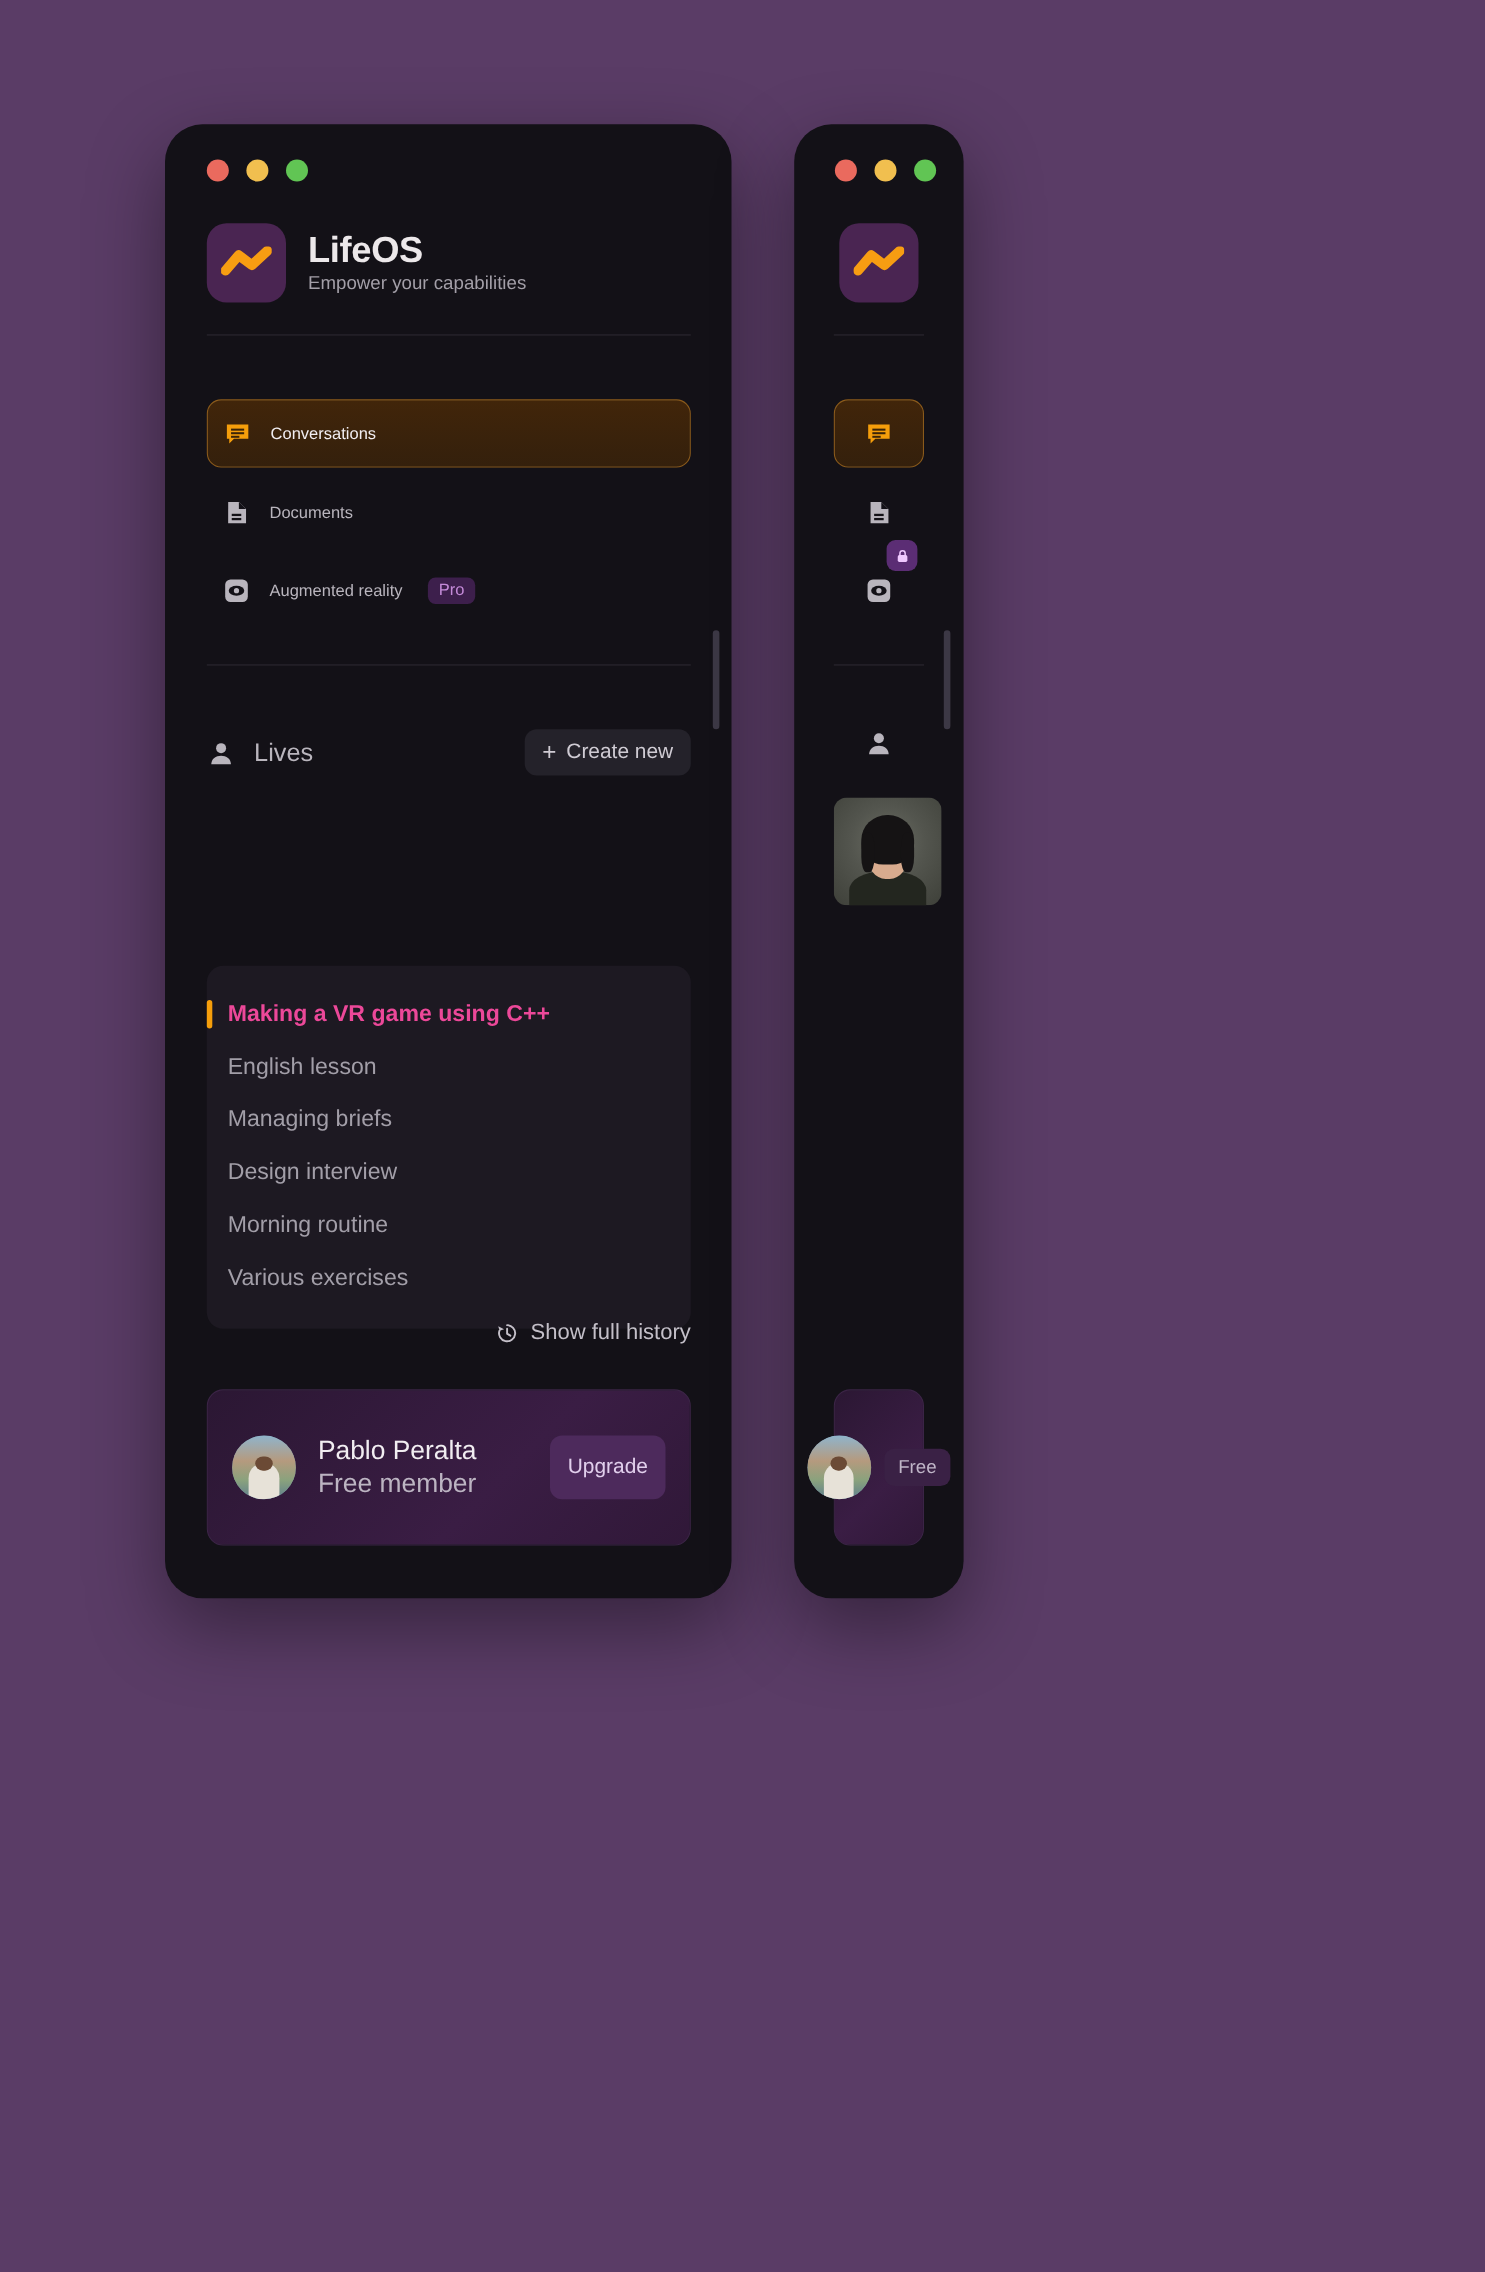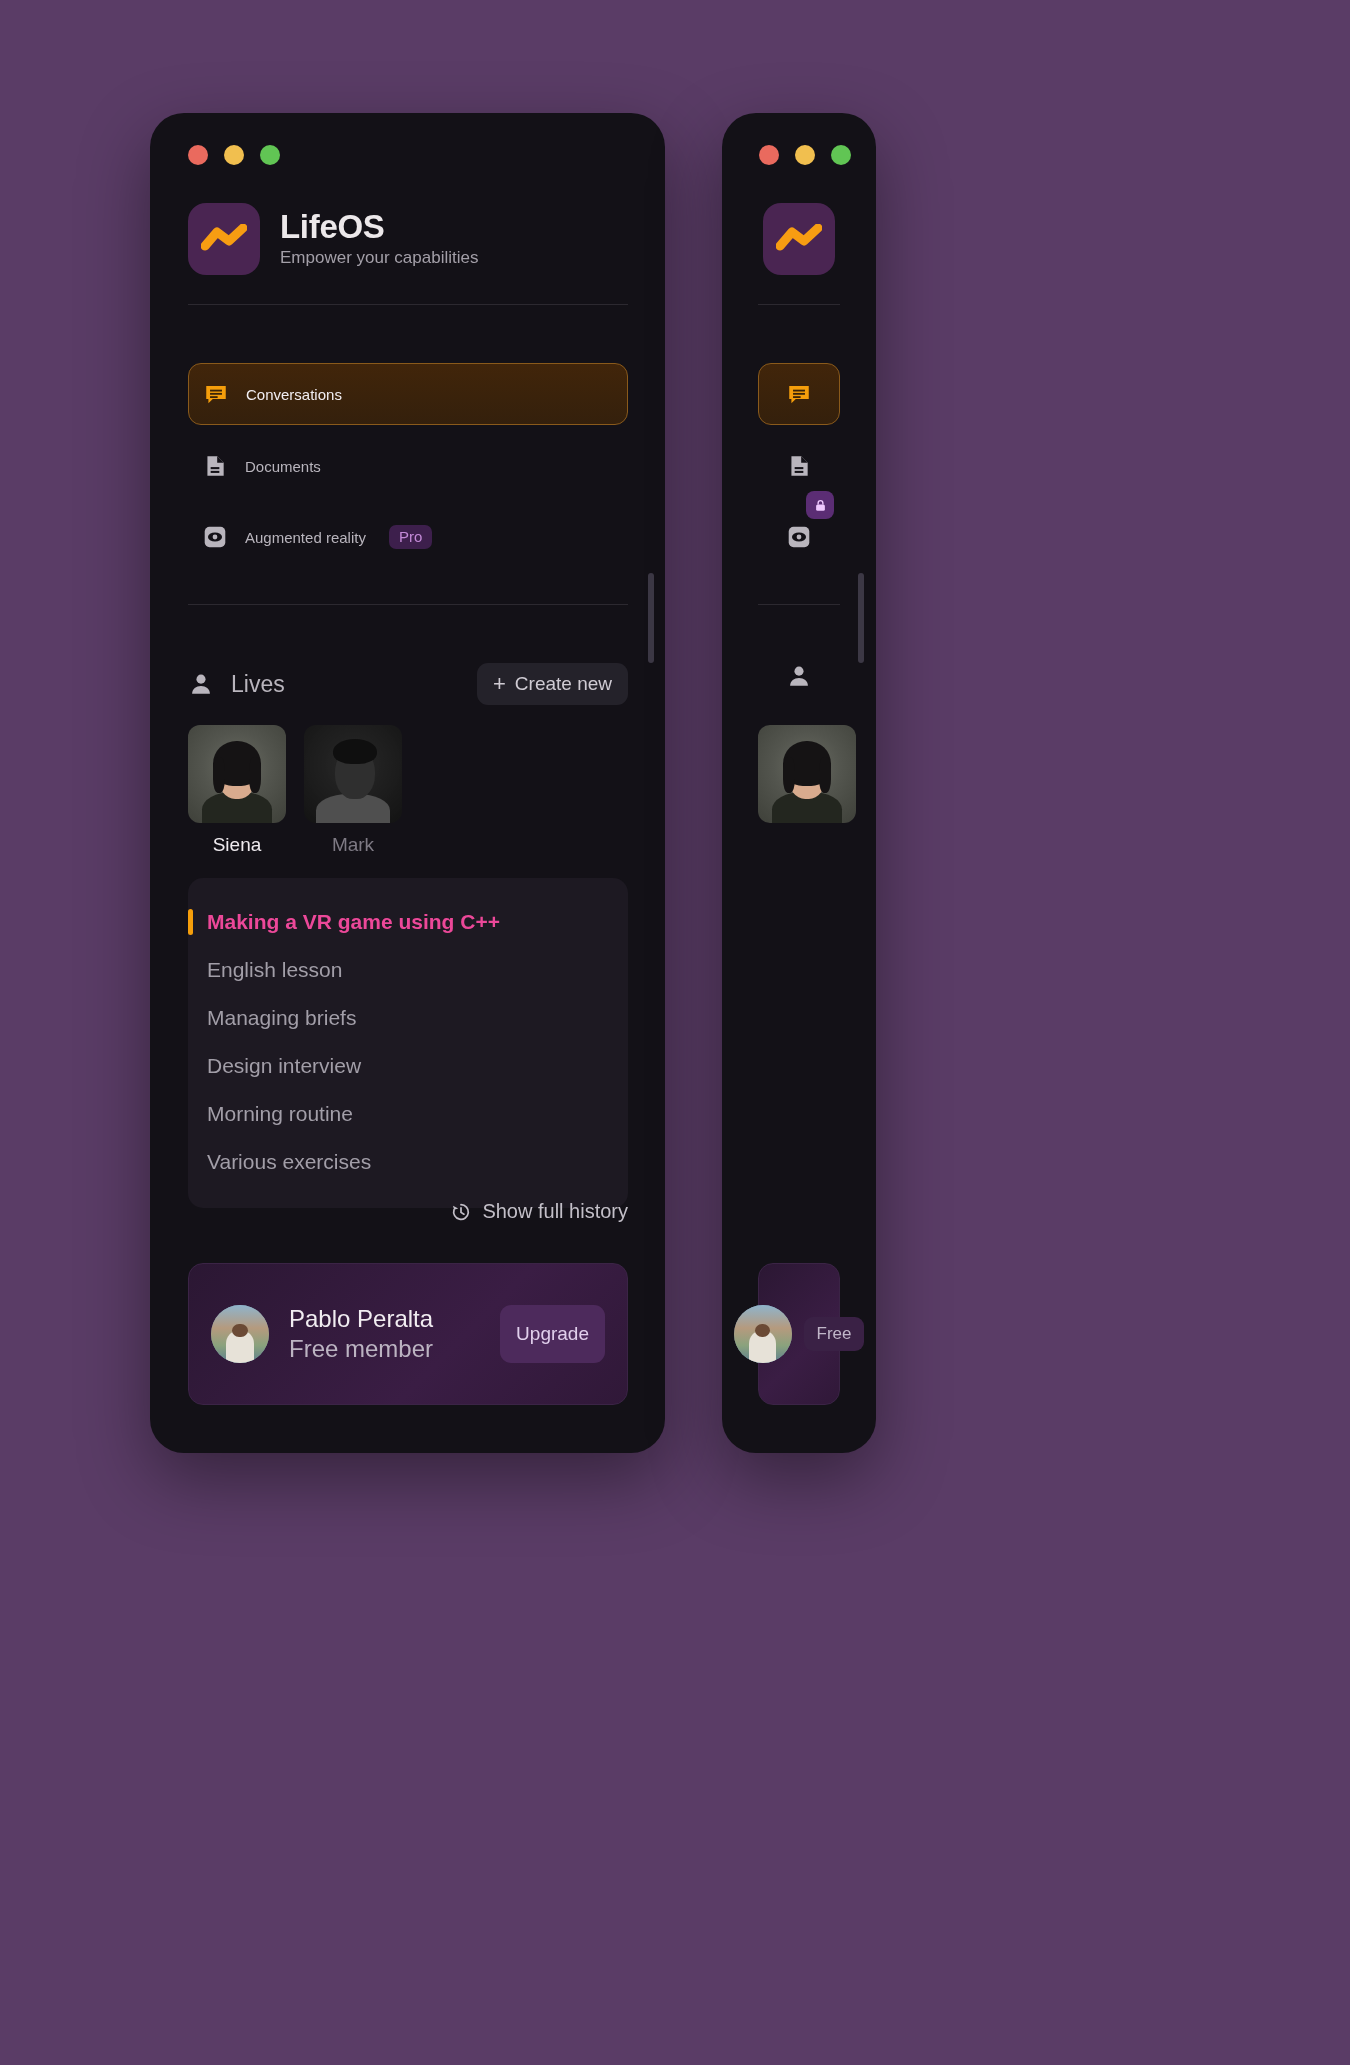--- a/index.html
+++ b/index.html
@@ -152,21 +152,21 @@
     display: flex; align-items: center; justify-content: center;
   }
 
   
   .lives-header {
     position: absolute;
     left: 38px; top: 550px;
     width: 440px;
     display: flex; align-items: center; justify-content: space-between;
   }
-  .lives-left { display: flex; align-items: flex-start; gap: 17px; }
+  .lives-left { display: flex; align-items: flex-end; gap: 17px; }
   .lives-title { color: #b9b5bd; font-size: 23px; }
   .create-btn {
     display: flex; align-items: center; gap: 9px;
     background: #24222a;
     border-radius: 11px;
     padding: 10px 16px;
     color: #cfcbd3;
     font-size: 19px;
     cursor: pointer;
   }
@@ -373,173 +373,151 @@
           <path d="M3.8 21c0-4.6 3.7-7.2 8.2-7.2s8.2 2.6 8.2 7.2z" fill="#b9b5bd"></path>
         </svg>
         <span class="lives-title">Lives</span>
       </div>
       <div class="create-btn">
         <span class="plus-glyph">+</span>
         <span>Create new</span>
       </div>
     </div>
 
+
+    <div class="conv-card">
+      <div class="conv-item current">
+        <span class="conv-marker"></span>
+        <span>Making a VR game using C++</span>
+      </div>
+      <div class="conv-item">
+        <span>English lesson</span>
+      </div>
+      <div class="conv-item">
+        <span>Managing briefs</span>
+      </div>
+      <div class="conv-item">
+        <span>Design interview</span>
+      </div>
+      <div class="conv-item">
+        <span>Morning routine</span>
+      </div>
+      <div class="conv-item">
+        <span>Various exercises</span>
+      </div>
+    </div>
+
+    <div class="history-row">
+      <div class="history-link">
+        <svg width="22" height="22" viewBox="0 0 24 24">
+          <path d="M12 4a8 8 0 1 1-7.6 5.5" fill="none" stroke="#c3bfc8" stroke-width="1.9" stroke-linecap="round"></path>
+          <path d="M3.2 5.2 L4.6 9.6 L9 8.2 Z" fill="#c3bfc8"></path>
+          <path d="M12 7.6v4.8l3.2 2" fill="none" stroke="#c3bfc8" stroke-width="1.9" stroke-linecap="round"></path>
+        </svg>
+        <span>Show full history</span>
+      </div>
+    </div>
+
+    <div class="account-card">
+      <div class="account-avatar">
+        <div class="pablo-bg"></div>
+        <div class="pablo-body"></div>
+        <div class="pablo-head"></div>
+      </div>
+      <div class="account-text">
+        <div class="account-name">Pablo Peralta</div>
+        <div class="account-plan">Free member</div>
+      </div>
+      <div class="upgrade-btn">Upgrade</div>
+    </div>
+
+    <div class="scroll-indicator" style="left:498px; top:460px; height:90px;"></div>
+  </div>
+
+  <div class="window rail">
+
+    <div class="traffic">
+      <span class="dot red"></span>
+      <span class="dot yellow"></span>
+      <span class="dot green"></span>
+    </div>
+
+    <div class="brand">
+      <div class="logo-tile">
+        <svg width="46" height="30" viewBox="0 0 46 30">
+          <path d="M4 22 L16 8 L28 17 L42 4" fill="none" stroke="#f79d12" stroke-width="9" stroke-linecap="round" stroke-linejoin="round"></path>
+        </svg>
+      </div>
+    </div>
+
+    <div class="divider top"></div>
+
+    <div class="nav">
+
+      <div class="nav-item active">
+        <svg class="nav-icon" viewBox="0 0 24 24">
+          <path d="M3 4.5h18v12H9l-4 4v-4H3z" fill="#f59e0b"></path>
+          <rect x="6.5" y="8" width="11" height="1.7" fill="#3a2408"></rect>
+          <rect x="6.5" y="11" width="11" height="1.7" fill="#3a2408"></rect>
+          <rect x="6.5" y="14" width="7" height="1.7" fill="#3a2408"></rect>
+        </svg>
+      </div>
+
+      <div class="nav-item">
+        <svg class="nav-icon" viewBox="0 0 24 24">
+          <path d="M5 3h9l6 6v12H5z" fill="#b9b5bd"></path>
+          <path d="M14 3l6 6h-6z" fill="#131117"></path>
+          <rect x="8" y="13" width="8" height="1.9" fill="#131117"></rect>
+          <rect x="8" y="16.5" width="8" height="1.9" fill="#131117"></rect>
+        </svg>
+      </div>
+
+      <div class="nav-item">
+        <svg class="nav-icon" viewBox="0 0 24 24">
+          <rect x="2.5" y="2.5" width="19" height="19" rx="4.5" fill="#b9b5bd"></rect>
+          <ellipse cx="12" cy="12" rx="6.5" ry="4.2" fill="#131117"></ellipse>
+          <circle cx="12" cy="12" r="2.2" fill="#b9b5bd"></circle>
+        </svg>
+        <span class="rail-lock">
+          <svg width="15" height="15" viewBox="0 0 24 24">
+            <rect x="5" y="10.5" width="14" height="10" rx="2.4" fill="#f0c8ff"></rect>
+            <path d="M8.2 10.5V8a3.8 3.8 0 0 1 7.6 0v2.5" fill="none" stroke="#f0c8ff" stroke-width="2.2"></path>
+          </svg>
+        </span>
+      </div>
+
+    </div>
+
+    <div class="divider mid"></div>
+
+    <div class="lives-header">
+      <svg class="nav-icon" viewBox="0 0 24 24">
+        <circle cx="12" cy="7.5" r="4.2" fill="#b9b5bd"></circle>
+        <path d="M3.8 21c0-4.6 3.7-7.2 8.2-7.2s8.2 2.6 8.2 7.2z" fill="#b9b5bd"></path>
+      </svg>
+    </div>
+
     <div class="avatars">
       <div class="avatar-cell active">
         <div class="avatar-img">
           <div class="photo siena"></div>
           <div class="ph-body" style="left:14%;top:68%;width:72%;height:40%;background:#23261f;"></div>
           <div class="ph-face" style="left:31%;top:26%;width:38%;height:50%;background:#d8ab8e;"></div>
           <div class="ph-hair" style="left:26%;top:16%;width:48%;height:46%;background:#151314;"></div>
           <div class="ph-hair" style="left:26%;top:33%;width:12%;height:36%;background:#151314;border-radius:40%;"></div>
           <div class="ph-hair" style="left:62%;top:33%;width:12%;height:36%;background:#151314;border-radius:40%;"></div>
         </div>
-        <div class="avatar-name">Siena</div>
-      </div>
-      <div class="avatar-cell inactive">
-        <div class="avatar-img">
-          <div class="photo mark"></div>
-          <div class="ph-body" style="left:12%;top:70%;width:76%;height:38%;background:#8f8f8f;"></div>
-          <div class="ph-face" style="left:32%;top:22%;width:40%;height:54%;background:#6d503e;"></div>
-          <div class="ph-hair" style="left:30%;top:14%;width:44%;height:26%;background:#1d1a18;"></div>
-        </div>
-        <div class="avatar-name">Mark</div>
-      </div>
-    </div>
-
-    <div class="conv-card">
-      <div class="conv-item current">
-        <span class="conv-marker"></span>
-        <span>Making a VR game using C++</span>
-      </div>
-      <div class="conv-item">
-        <span>English lesson</span>
-      </div>
-      <div class="conv-item">
-        <span>Managing briefs</span>
-      </div>
-      <div class="conv-item">
-        <span>Design interview</span>
-      </div>
-      <div class="conv-item">
-        <span>Morning routine</span>
-      </div>
-      <div class="conv-item">
-        <span>Various exercises</span>
-      </div>
-    </div>
-
-    <div class="history-row">
-      <div class="history-link">
-        <svg width="22" height="22" viewBox="0 0 24 24">
-          <path d="M12 4a8 8 0 1 1-7.6 5.5" fill="none" stroke="#c3bfc8" stroke-width="1.9" stroke-linecap="round"></path>
-          <path d="M3.2 5.2 L4.6 9.6 L9 8.2 Z" fill="#c3bfc8"></path>
-          <path d="M12 7.6v4.8l3.2 2" fill="none" stroke="#c3bfc8" stroke-width="1.9" stroke-linecap="round"></path>
-        </svg>
-        <span>Show full history</span>
       </div>
     </div>
 
     <div class="account-card">
       <div class="account-avatar">
         <div class="pablo-bg"></div>
         <div class="pablo-body"></div>
         <div class="pablo-head"></div>
       </div>
-      <div class="account-text">
-        <div class="account-name">Pablo Peralta</div>
-        <div class="account-plan">Free member</div>
-      </div>
-      <div class="upgrade-btn">Upgrade</div>
-    </div>
-
-    <div class="scroll-indicator" style="left:498px; top:460px; height:90px;"></div>
-  </div>
-
-  <div class="window rail">
-
-    <div class="traffic">
-      <span class="dot red"></span>
-      <span class="dot yellow"></span>
-      <span class="dot green"></span>
-    </div>
-
-    <div class="brand">
-      <div class="logo-tile">
-        <svg width="46" height="30" viewBox="0 0 46 30">
-          <path d="M4 22 L16 8 L28 17 L42 4" fill="none" stroke="#f79d12" stroke-width="9" stroke-linecap="round" stroke-linejoin="round"></path>
-        </svg>
-      </div>
-    </div>
-
-    <div class="divider top"></div>
-
-    <div class="nav">
-
-      <div class="nav-item active">
-        <svg class="nav-icon" viewBox="0 0 24 24">
-          <path d="M3 4.5h18v12H9l-4 4v-4H3z" fill="#f59e0b"></path>
-          <rect x="6.5" y="8" width="11" height="1.7" fill="#3a2408"></rect>
-          <rect x="6.5" y="11" width="11" height="1.7" fill="#3a2408"></rect>
-          <rect x="6.5" y="14" width="7" height="1.7" fill="#3a2408"></rect>
-        </svg>
-      </div>
-
-      <div class="nav-item">
-        <svg class="nav-icon" viewBox="0 0 24 24">
-          <path d="M5 3h9l6 6v12H5z" fill="#b9b5bd"></path>
-          <path d="M14 3l6 6h-6z" fill="#131117"></path>
-          <rect x="8" y="13" width="8" height="1.9" fill="#131117"></rect>
-          <rect x="8" y="16.5" width="8" height="1.9" fill="#131117"></rect>
-        </svg>
-      </div>
-
-      <div class="nav-item">
-        <svg class="nav-icon" viewBox="0 0 24 24">
-          <rect x="2.5" y="2.5" width="19" height="19" rx="4.5" fill="#b9b5bd"></rect>
-          <ellipse cx="12" cy="12" rx="6.5" ry="4.2" fill="#131117"></ellipse>
-          <circle cx="12" cy="12" r="2.2" fill="#b9b5bd"></circle>
-        </svg>
-        <span class="rail-lock">
-          <svg width="15" height="15" viewBox="0 0 24 24">
-            <rect x="5" y="10.5" width="14" height="10" rx="2.4" fill="#f0c8ff"></rect>
-            <path d="M8.2 10.5V8a3.8 3.8 0 0 1 7.6 0v2.5" fill="none" stroke="#f0c8ff" stroke-width="2.2"></path>
-          </svg>
-        </span>
-      </div>
-
-    </div>
-
-    <div class="divider mid"></div>
-
-    <div class="lives-header">
-      <svg class="nav-icon" viewBox="0 0 24 24">
-        <circle cx="12" cy="7.5" r="4.2" fill="#b9b5bd"></circle>
-        <path d="M3.8 21c0-4.6 3.7-7.2 8.2-7.2s8.2 2.6 8.2 7.2z" fill="#b9b5bd"></path>
-      </svg>
-    </div>
-
-    <div class="avatars">
-      <div class="avatar-cell active">
-        <div class="avatar-img">
-          <div class="photo siena"></div>
-          <div class="ph-body" style="left:14%;top:68%;width:72%;height:40%;background:#23261f;"></div>
-          <div class="ph-face" style="left:31%;top:26%;width:38%;height:50%;background:#d8ab8e;"></div>
-          <div class="ph-hair" style="left:26%;top:16%;width:48%;height:46%;background:#151314;"></div>
-          <div class="ph-hair" style="left:26%;top:33%;width:12%;height:36%;background:#151314;border-radius:40%;"></div>
-          <div class="ph-hair" style="left:62%;top:33%;width:12%;height:36%;background:#151314;border-radius:40%;"></div>
-        </div>
-      </div>
-    </div>
-
-    <div class="account-card">
-      <div class="account-avatar">
-        <div class="pablo-bg"></div>
-        <div class="pablo-body"></div>
-        <div class="pablo-head"></div>
-      </div>
       <div class="free-pill">Free</div>
     </div>
 
     <div class="scroll-indicator" style="left:136px; top:460px; height:90px;"></div>
   </div>
 
 </div>
 
 </body></html>

